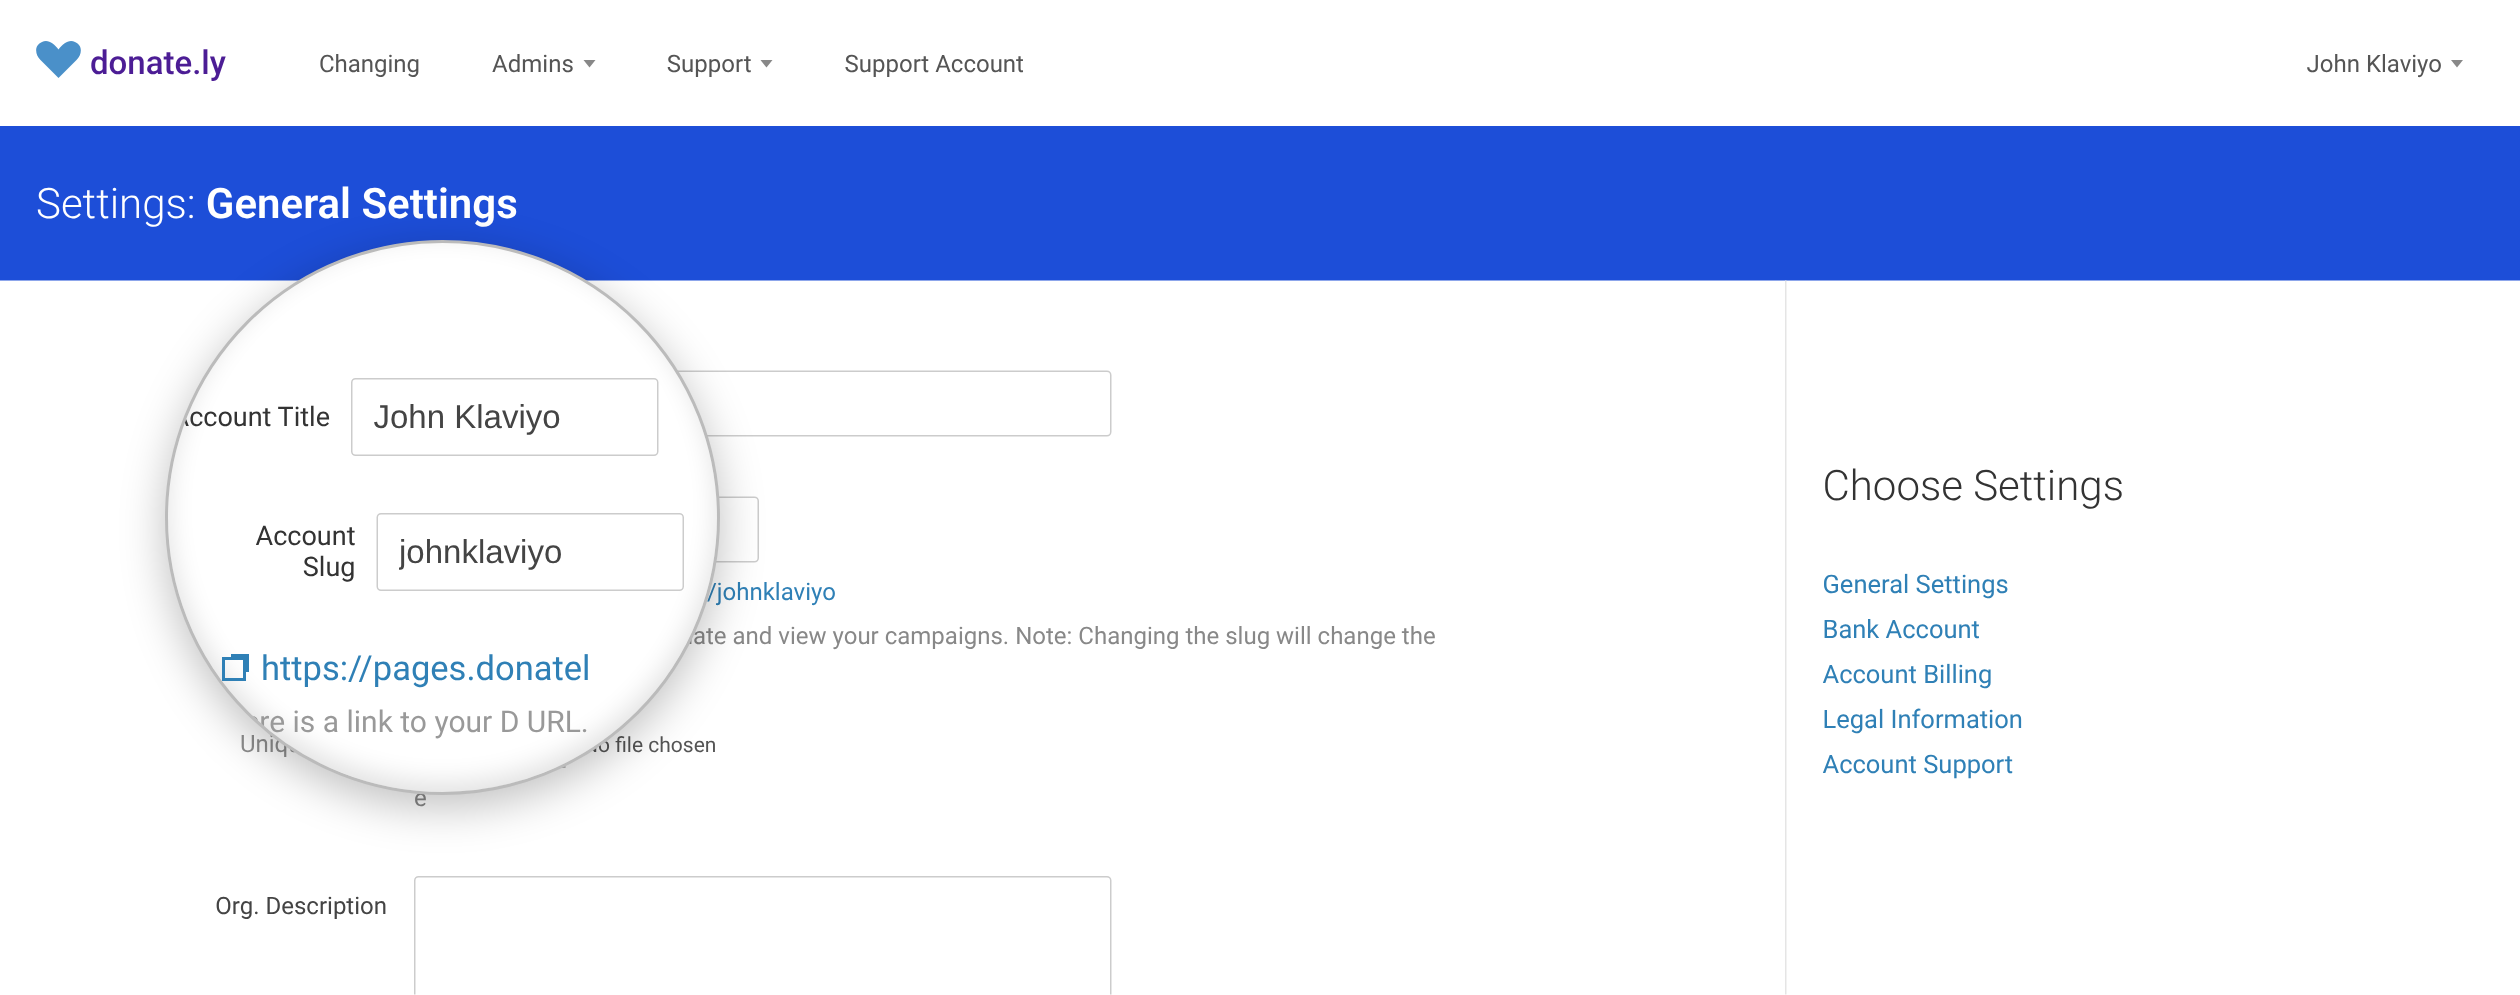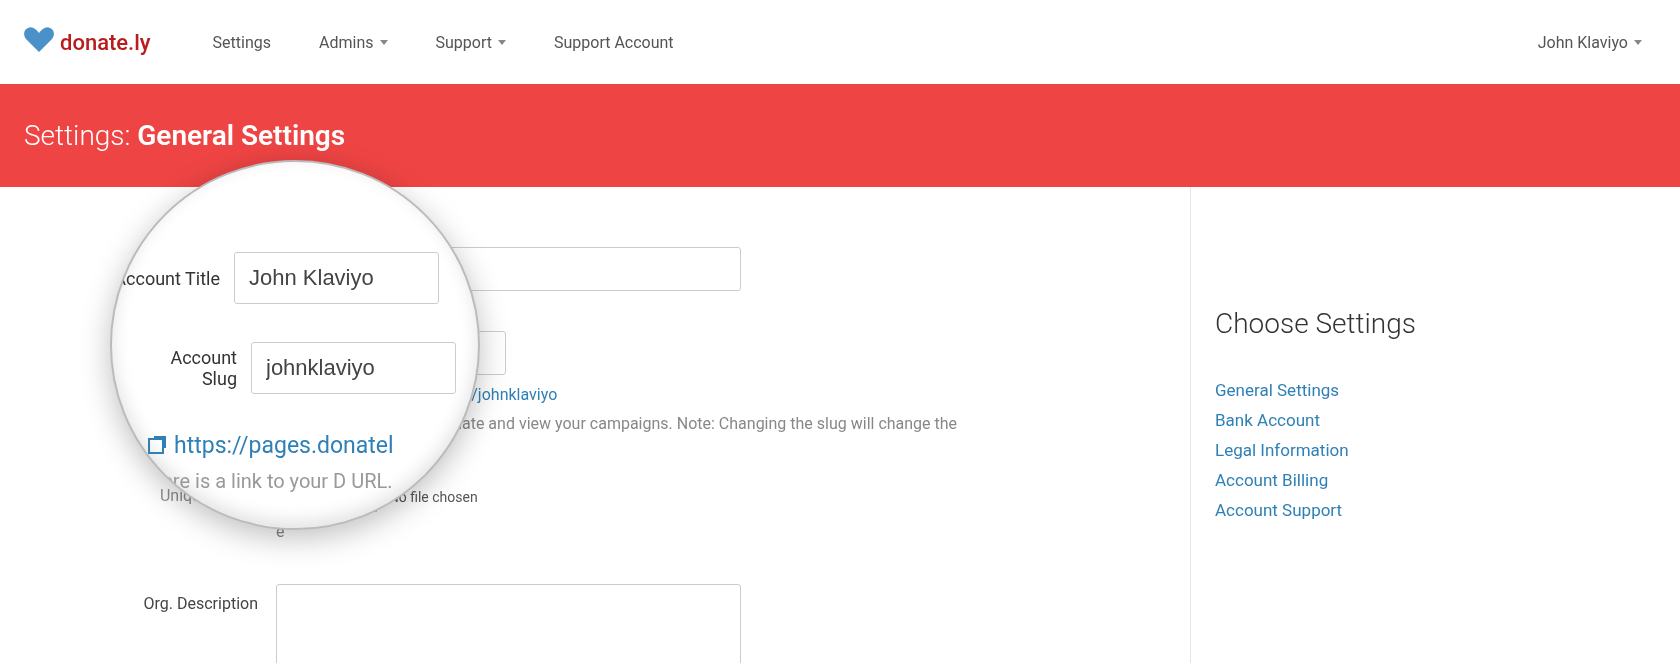--- a/index.html
+++ b/index.html
@@ -14,21 +14,21 @@
   }
   
   .topnav {
     height: 84px;
     display: flex;
     align-items: center;
     padding: 0 24px;
     background: #fff;
   }
   .logo { display: flex; align-items: center; margin-right: 48px; }
-  .logo-text { font-size: 22px; font-weight: 500; color: #b91c1c; }
+  .logo-text { font-size: 22px; font-weight: 500; color: #4c1d95; }
   .heart { color: #4a90c9; margin-right: 6px; }
   .nav-items { display: flex; gap: 20px; }
   .nav-item {
     font-size: 16px;
     color: #555;
     padding: 10px 14px;
     cursor: pointer;
     display: flex;
     align-items: center;
     gap: 6px;
@@ -36,21 +36,21 @@
   .nav-right { margin-left: auto; }
   .caret-down {
     width: 0; height: 0;
     border-left: 4px solid transparent;
     border-right: 4px solid transparent;
     border-top: 5px solid #888;
   }
   
   .blue-band {
     height: 103px;
-    background: #ef4444;
+    background: #1d4ed8;
     display: flex;
     align-items: center;
     padding: 0 24px;
   }
   .blue-band-text { font-size: 28px; font-weight: 300; color: #fff; }
   .blue-band-text .bold { font-weight: 600; }
   
   .main { display: flex; }
   .form-col {
     flex: 1;
@@ -151,21 +151,21 @@
   <div class="logo">
     <span class="heart">
       <svg width="30" height="26" viewBox="0 0 30 26">
           <path d="M15 25 L3 13 C-1 9 -1 3 4 1 C8 -1 12 2 15 6 C18 2 22 -1 26 1 C31 3 31 9 27 13 Z" fill="#4a90c9"></path>
         </svg>
     </span>
     <span class="logo-text">donate.ly</span>
   </div>
   <div class="nav-items">
     <div class="nav-item">
-      <span>Settings</span>
+      <span>Changing</span>
     </div>
     <div class="nav-item">
       <span>Admins</span>
       <span class="caret-down"></span>
     </div>
     <div class="nav-item">
       <span>Support</span>
       <span class="caret-down"></span>
     </div>
     <div class="nav-item">
@@ -225,22 +225,22 @@
         <textarea class="textarea-input" style=""></textarea>
       </div>
     </div>
 
   </div>
 
   <div class="side-col">
     <div class="side-title">Choose Settings</div>
     <a class="side-link">General Settings</a>
     <a class="side-link">Bank Account</a>
+    <a class="side-link">Account Billing</a>
     <a class="side-link">Legal Information</a>
-    <a class="side-link">Account Billing</a>
     <a class="side-link">Account Support</a>
   </div>
 </div>
 
 <div class="magnifier">
   <div class="mag-content">
     <div class="mag-row">
       <div class="mag-label" style="margin-left:-20px;">Account Title</div>
       <input class="mag-input" type="text" value="John Klaviyo" style="">
     </div>

